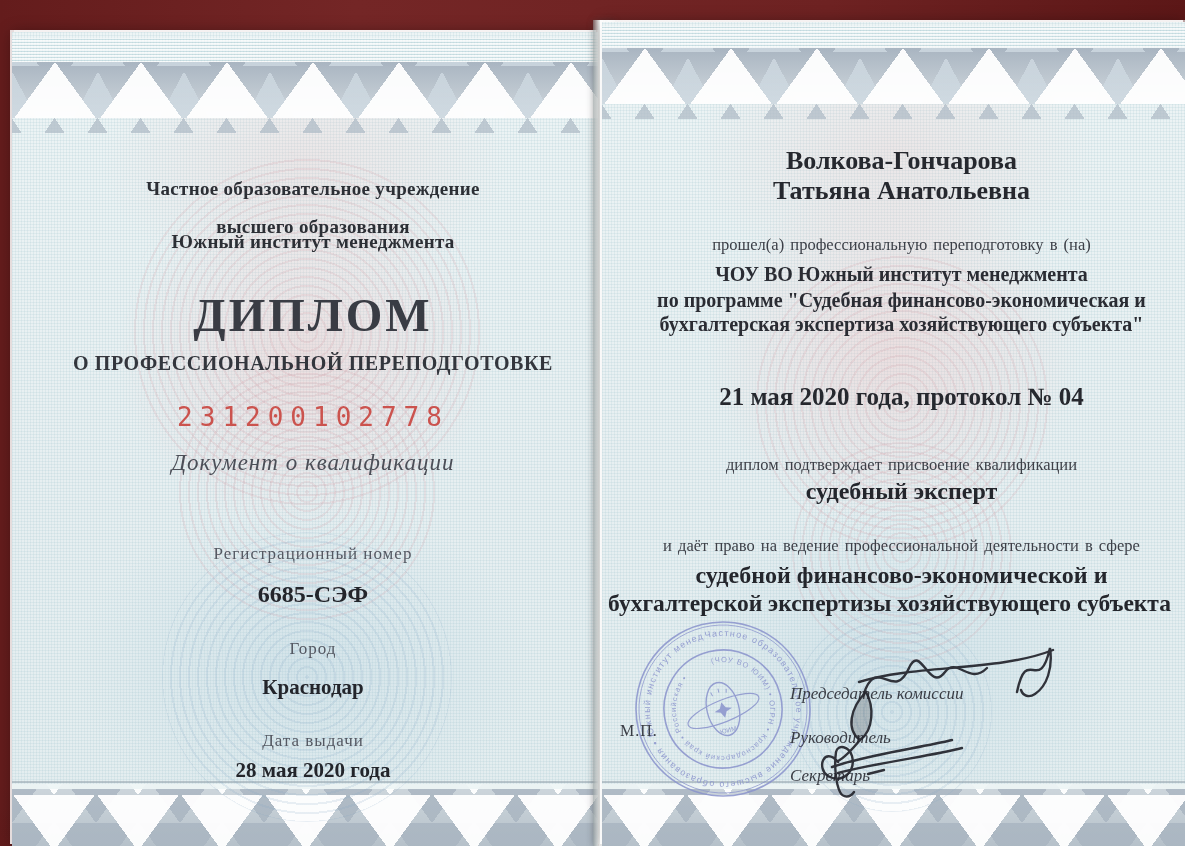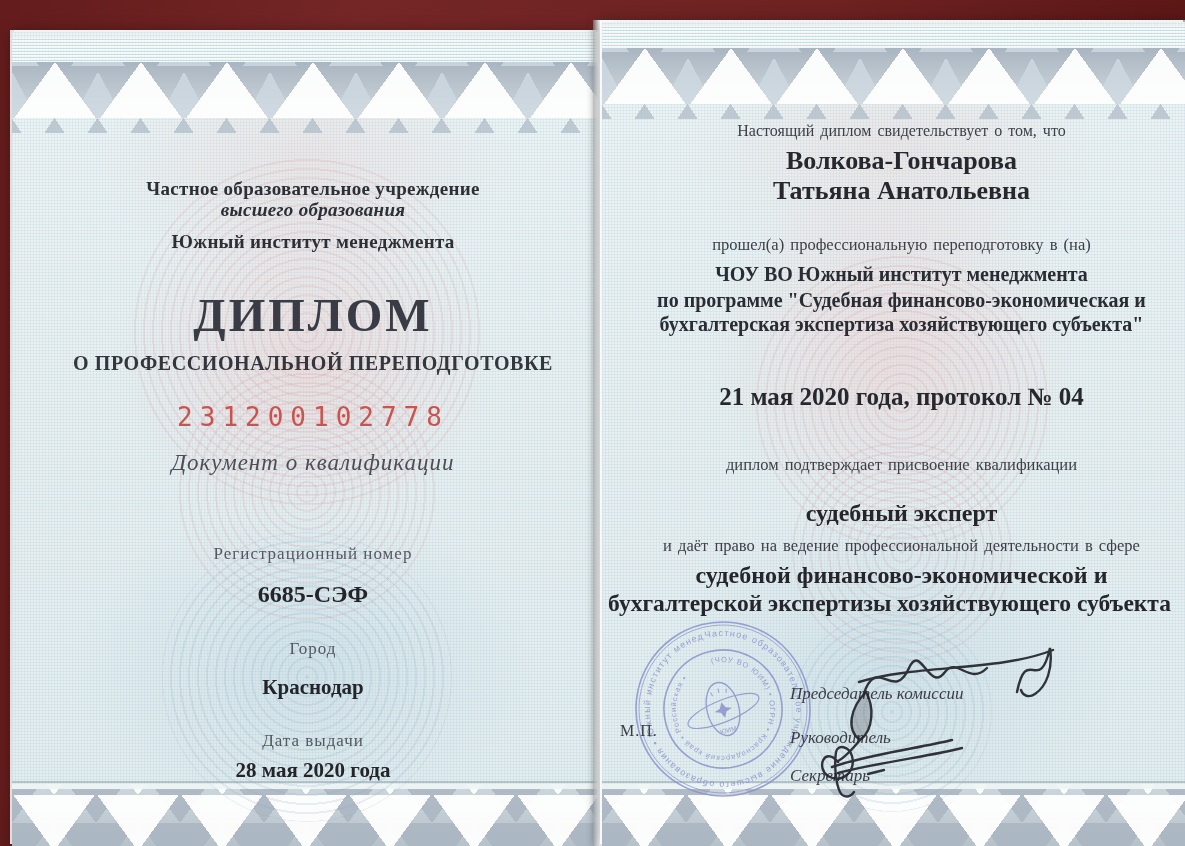--- a/index.html
+++ b/index.html
@@ -101,21 +101,21 @@
   <div class="page left-page">
     <div class="band-lines" style="top:6px;"></div>
     <div class="band-tri" style="top:30px;"></div>
     <div class="band-bottom"></div>
 
     <div class="rosette pink" style="left:115px; top:120px; width:360px; height:360px;"></div>
     <div class="rosette pink" style="left:165px; top:330px; width:260px; height:260px;"></div>
     <div class="rosette blue" style="left:150px; top:500px; width:290px; height:290px;"></div>
 
     <div class="t inst" style="top:146px;">Частное образовательное учреждение</div>
-    <div class="t inst" style="top:167px;font-style:italic;">высшего образования</div>
+    <div class="t inst" style="top:184px;">высшего образования</div>
     <div class="t inst" style="top:199px;">Южный институт менеджмента</div>
 
     <div class="t diploma-title" style="top:256px;">ДИПЛОМ</div>
     <div class="t diploma-sub" style="top:320px;">О ПРОФЕССИОНАЛЬНОЙ ПЕРЕПОДГОТОВКЕ</div>
 
     <div class="t serial" style="top:370px;">231200102778</div>
     <div class="t doctype" style="top:418px;">Документ о квалификации</div>
 
     <div class="t small-label" style="top:512px;">Регистрационный  номер</div>
     <div class="t value-b" style="top:549px; font-size:24px;">6685-СЭФ</div>
@@ -131,33 +131,32 @@
 
   <div class="page right-page">
     <div class="band-lines" style="top:4px;"></div>
     <div class="band-tri" style="top:26px;"></div>
     <div class="band-bottom"></div>
 
     <div class="rosette pink" style="left:150px; top:230px; width:300px; height:300px;"></div>
     <div class="rosette pink" style="left:190px; top:420px; width:220px; height:220px;"></div>
     <div class="rosette blue" style="left:190px; top:590px; width:200px; height:200px;"></div>
 
-    <div class="t rp-note" style="top:100px;">Настоящий  диплом  свидетельствует о том, что</div>
     <div class="t rp-name" style="top:124px;">Волкова-Гончарова</div>
     <div class="t rp-name" style="top:154px;">Татьяна Анатольевна</div>
     <div class="t rp-note" style="top:213px; font-size:16.5px;">прошел(а) профессиональную переподготовку в (на)</div>
 
     <div class="t rp-org" style="top:241px;">ЧОУ ВО Южный институт менеджмента</div>
     <div class="t rp-org" style="top:267px;">по программе "Судебная финансово-экономическая и</div>
     <div class="t rp-org" style="top:291px;">бухгалтерская экспертиза хозяйствующего субъекта"</div>
 
     <div class="t rp-period" style="top:361px;text-align:center;">21 мая 2020 года, протокол № 04</div>
 
     <div class="t rp-note" style="top:433px; font-size:16.5px;">диплом  подтверждает присвоение квалификации</div>
-    <div class="t rp-big" style="top:478px;">судебный эксперт</div>
+    <div class="t rp-big" style="top:456px;">судебный эксперт</div>
 
     <div class="t rp-note" style="top:514px; font-size:16.5px;">и даёт право на ведение профессиональной  деятельности в сфере</div>
     <div class="t rp-big" style="top:540px;">судебной финансово-экономической и</div>
     <div class="t rp-big" style="top:568px; left:-12px; right:-4px; font-size:23.5px;">бухгалтерской экспертизы хозяйствующего субъекта</div>
 
     <svg width="190" height="190" viewBox="0 0 190 190" style="left:26px; top:592px; transform:rotate(-14deg); opacity:.85;">
       <defs>
         <path id="ringOut" d="M 95,22 a 73,73 0 1,1 -0.1,0"></path>
         <path id="ringIn" d="M 95,48 a 47,47 0 1,1 -0.1,0"></path>
       </defs>

